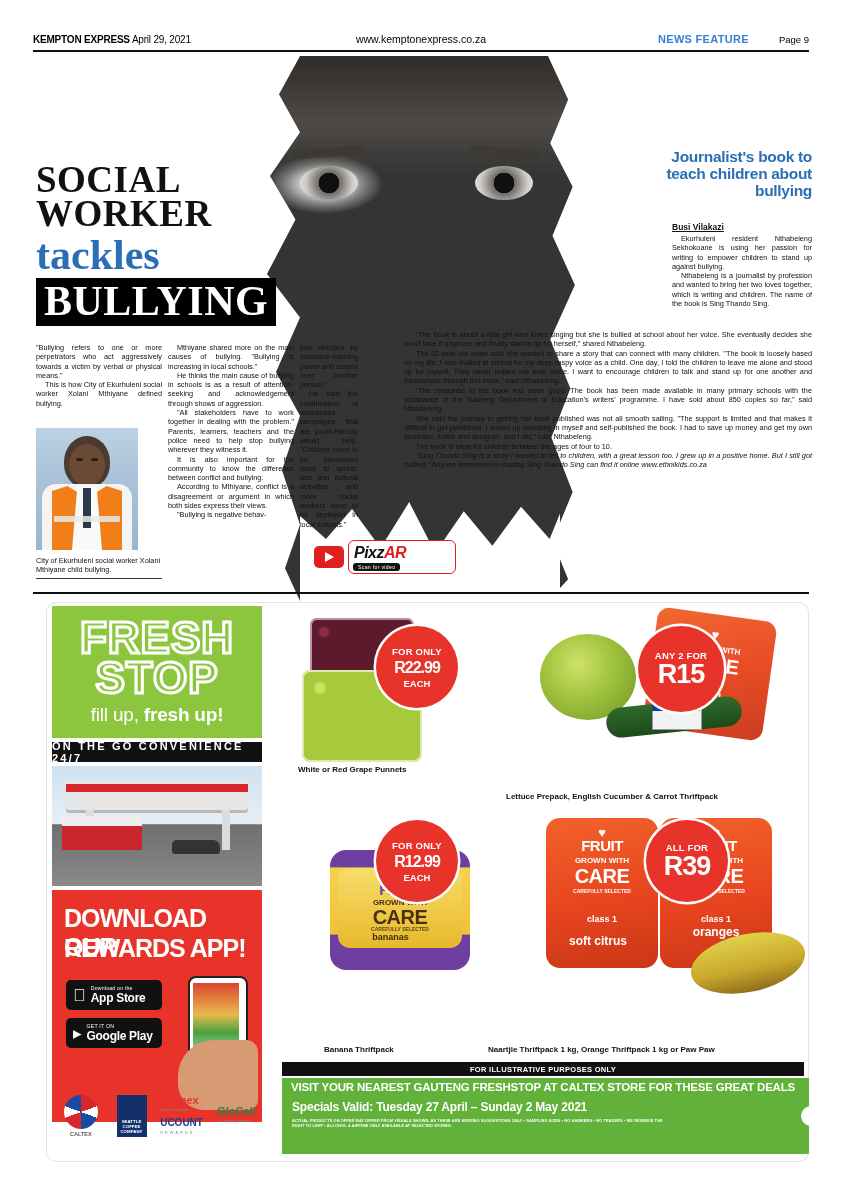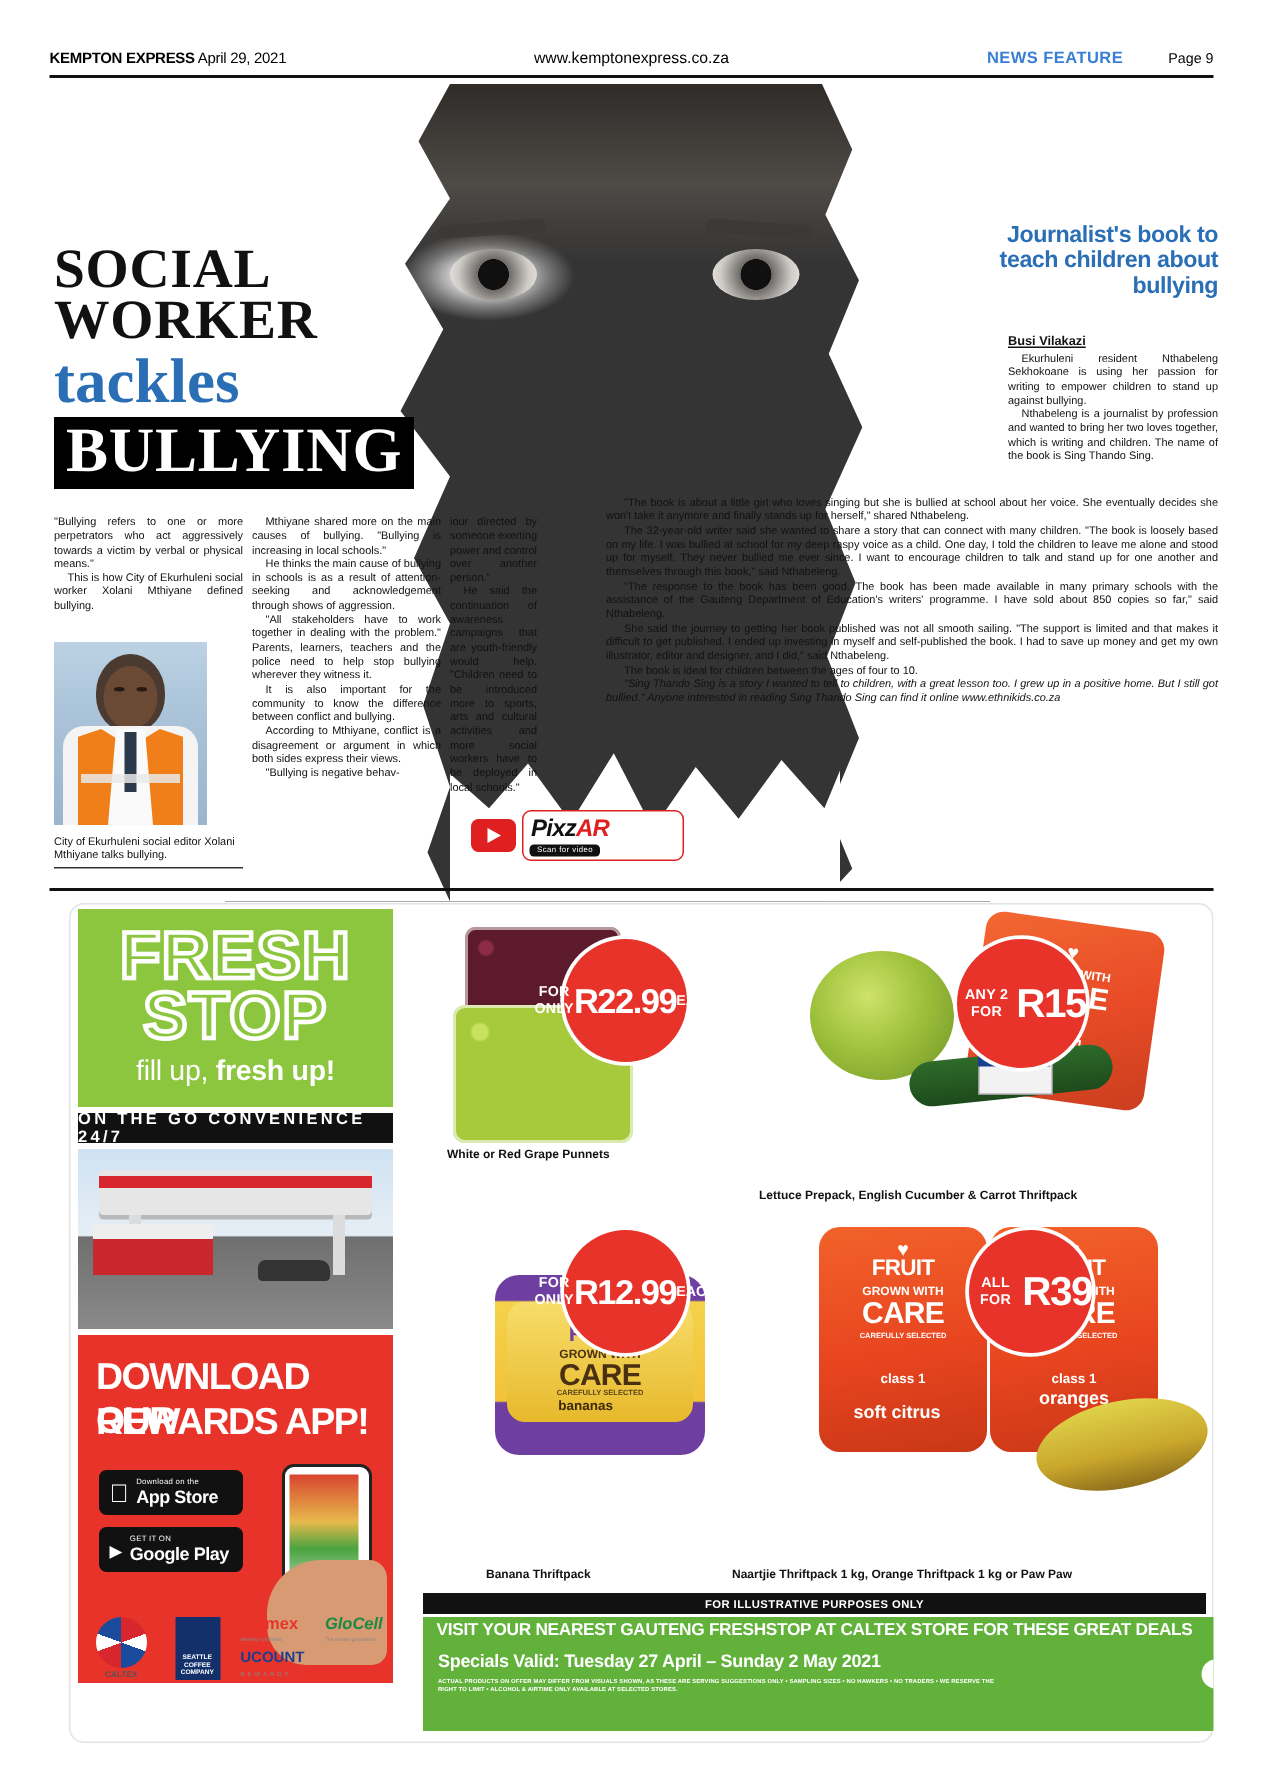--- a/index.html
+++ b/index.html
@@ -123,21 +123,21 @@
   .badge-google{top:128px;}
   .bs-ic{font-size:17px;color:#fff;margin-right:5px;line-height:1;}
   .bs-tx{line-height:1;}
   .bs-s{display:block;font-size:5.2px;color:#fff;letter-spacing:.2px;}
   .bs-b{display:block;font-size:12px;color:#fff;font-weight:bold;letter-spacing:-0.3px;}
   .phone{position:absolute;right:14px;top:86px;width:56px;height:104px;background:#fff;border-radius:8px;border:2px solid #222;overflow:hidden;}
   .ph-scr{position:absolute;left:3px;top:5px;width:46px;height:90px;background:linear-gradient(180deg,#d8452f 0%,#e7b94c 35%,#4aa33f 55%,#f0f0f0 100%);}
   .ph-hand{position:absolute;right:4px;top:150px;width:80px;height:70px;background:#d79a72;border-radius:36px 12px 10px 26px;}
 
   
-  .logostrip{position:absolute;left:6px;top:476px;width:210px;height:76px;display:flex;justify-content:space-around;}
+  .logostrip{position:absolute;left:6px;top:476px;width:210px;height:76px;display:flex;align-items:center;justify-content:space-around;}
   .lg-caltex{width:44px;text-align:center;}
   .lg-star{width:34px;height:34px;margin:0 auto;border-radius:50%;
      background:conic-gradient(#d7262e 0deg 70deg,#fff 70deg 110deg,#1a4b9c 110deg 180deg,#d7262e 180deg 250deg,#fff 250deg 290deg,#1a4b9c 290deg 360deg);}
   .lg-cap{font-size:5.5px;font-weight:bold;color:#555;margin-top:2px;}
   .lg-seattle{width:30px;height:42px;background:#14306b;color:#fff;font-size:4.4px;font-weight:bold;display:flex;align-items:flex-end;justify-content:center;text-align:center;padding-bottom:3px;box-sizing:border-box;line-height:5px;}
   .lg-col{display:flex;flex-direction:column;gap:3px;}
   .lg-aramex{font-size:11px;font-weight:bold;color:#e8332a;line-height:10px;}
   .lg-aramex small{display:block;font-size:3.6px;color:#888;font-weight:normal;}
   .lg-glocell{font-size:11px;font-weight:bold;color:#1c8a45;font-style:italic;line-height:10px;}
   .lg-glocell small{display:block;font-size:3.4px;color:#888;font-style:normal;font-weight:normal;}
@@ -149,27 +149,27 @@
   .p1{left:236px;top:6px;width:240px;height:190px;}
   .p2{left:486px;top:6px;width:272px;height:190px;}
   .p3{left:236px;top:206px;width:240px;height:230px;}
   .p4{left:486px;top:206px;width:272px;height:230px;}
   .pcap{position:absolute;font-size:8px;font-weight:bold;color:#111;}
   .c1{left:252px;top:163px;}
   .c2{left:460px;top:190px;}
   .c3{left:278px;top:443px;}
   .c4{left:442px;top:443px;}
 
-  .pbadge{position:absolute;border-radius:50%;background:#e8332a;color:#fff;display:flex;flex-direction:row;align-items:center;justify-content:center;text-align:center;box-shadow:0 0 0 2.5px #fff;}
+  .pbadge{position:absolute;border-radius:50%;background:#e8332a;color:#fff;display:flex;flex-direction:column;align-items:center;justify-content:center;text-align:center;box-shadow:0 0 0 2.5px #fff;}
   .b1{left:330px;top:24px;width:82px;height:82px;}
   .b2{left:592px;top:24px;width:86px;height:86px;}
   .b3{left:330px;top:218px;width:82px;height:82px;}
   .b4{left:600px;top:218px;width:82px;height:82px;}
   .bd-s{font-size:9.5px;font-weight:bold;letter-spacing:.2px;line-height:11px;}
-  .bd-b{font-size:23px;font-weight:bold;letter-spacing:-1px;line-height:21px;text-align:right;}
+  .bd-b{font-size:16px;font-weight:bold;letter-spacing:-1px;line-height:21px;text-align:right;}
   .bd-b2{font-size:27px;font-weight:bold;letter-spacing:-1px;line-height:27px;}
   .bd-e{font-size:9.5px;font-weight:bold;line-height:11px;}
 
   
   .grapes-g{position:absolute;left:20px;top:62px;width:120px;height:92px;background:#b9d94a;border-radius:8px;
      background-image:radial-gradient(circle 7px at 18px 18px,#c7e25c 0 70%,#a7c93c 100%),
                       radial-gradient(circle 7px at 40px 26px,#c7e25c 0 70%,#a7c93c 100%),
                       radial-gradient(circle 7px at 64px 16px,#c7e25c 0 70%,#a7c93c 100%),
                       radial-gradient(circle 7px at 86px 28px,#c7e25c 0 70%,#a7c93c 100%),
                       radial-gradient(circle 7px at 30px 48px,#c7e25c 0 70%,#a7c93c 100%),
@@ -305,21 +305,21 @@
     <div class="m-head"></div>
     <div class="m-face"></div>
     <div class="m-eyeL"></div>
     <div class="m-eyeR"></div>
     <div class="m-body"></div>
     <div class="m-vest"></div>
     <div class="m-shirt"></div>
     <div class="m-tie"></div>
     <div class="m-strip1"></div>
   </div>
-  <div class="caption">City of Ekurhuleni social editor Xolani Mthiyane talks bullying.</div>
+  <div class="caption">City of Ekurhuleni social worker Xolani Mthiyane child bullying.</div>
   <div class="cap-rule"></div>
 
   <div class="pixz">
     <div class="pixz-play"></div>
     <div class="pixz-box">
       <div class="pixz-txt">
         <span>Pixz</span><span class="pixz-ar">AR</span>
       </div>
       <div class="pixz-sub">Scan for video</div>
     </div>

